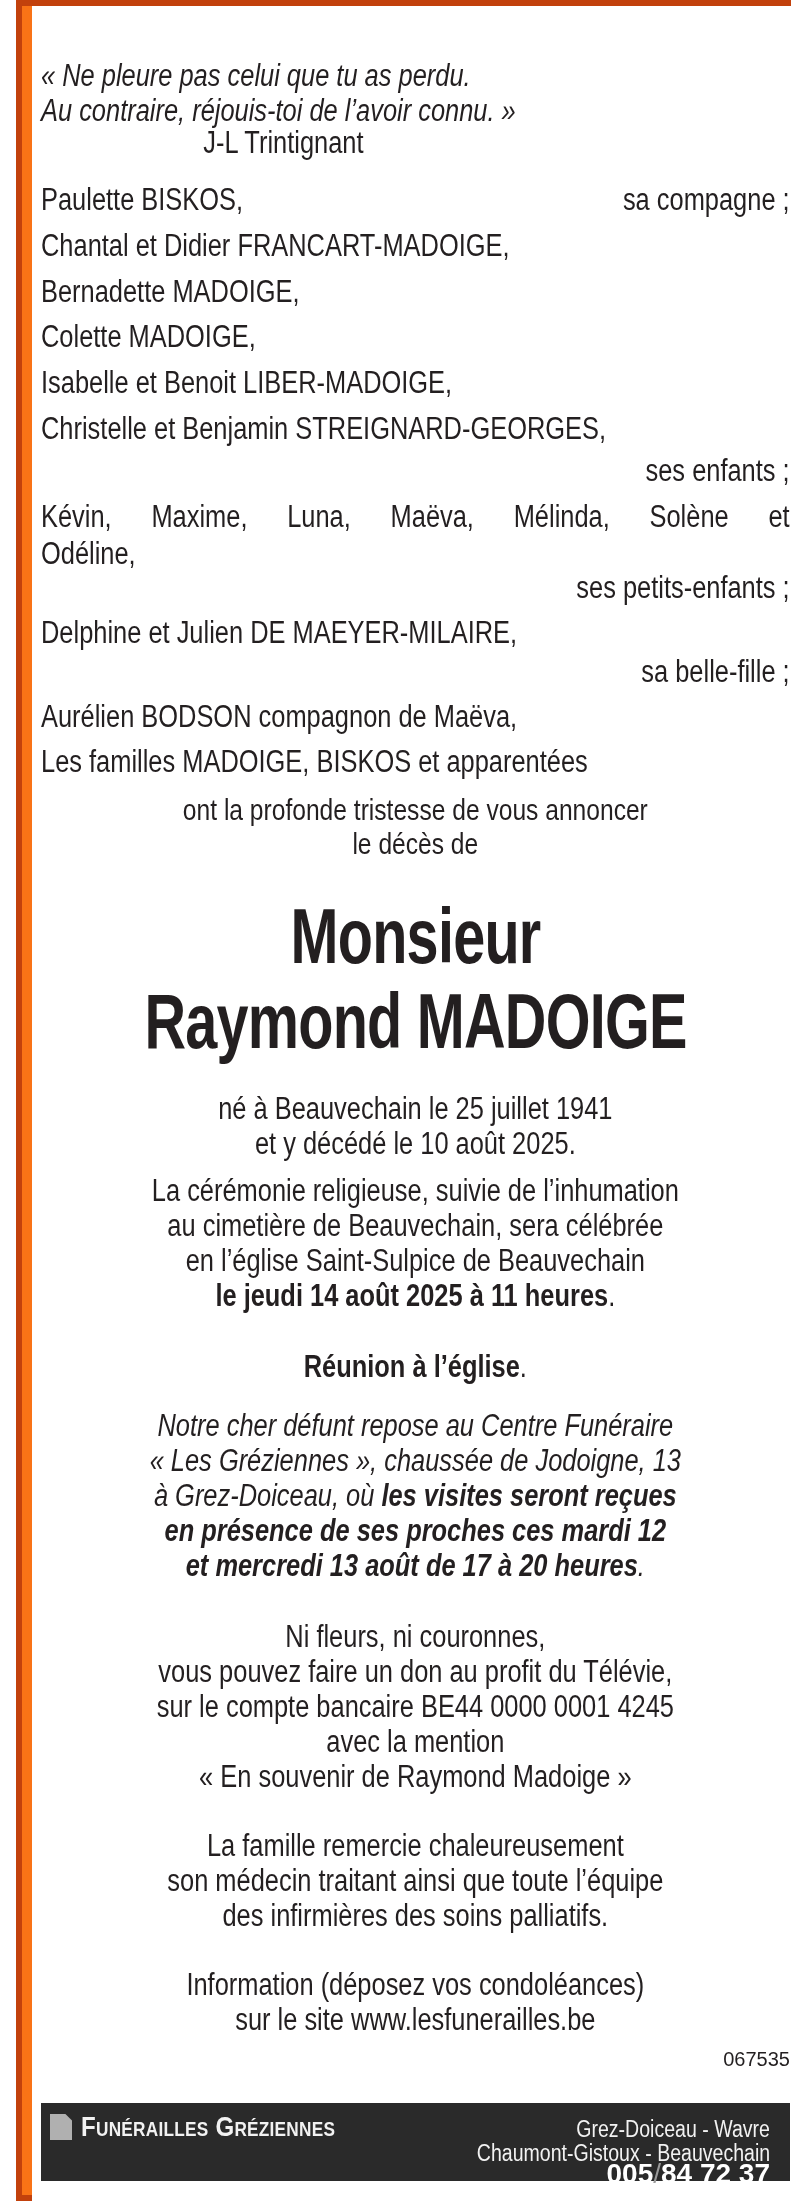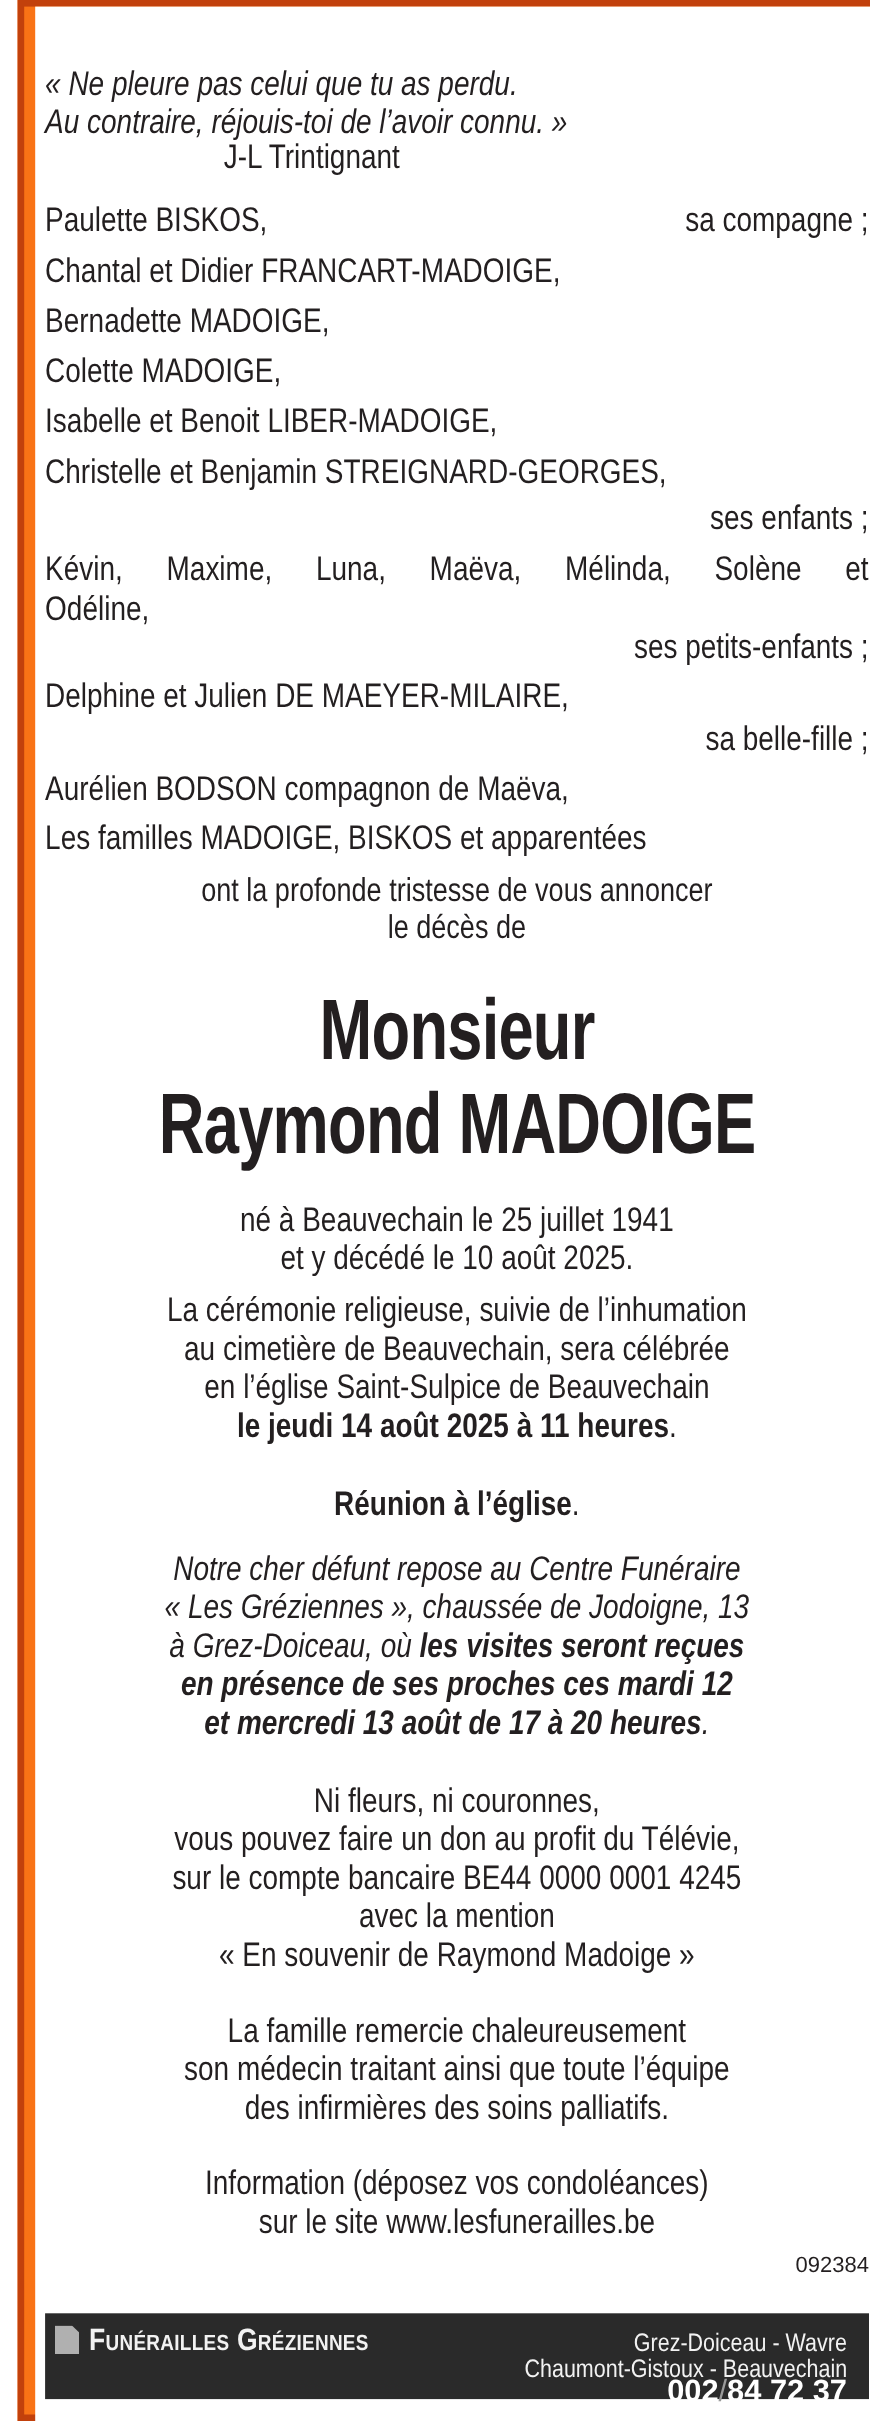--- a/index.html
+++ b/index.html
@@ -164,30 +164,30 @@
 
       <div class="cl c sz31" style="top:1822px;">La famille remercie chaleureusement</div>
       <div class="cl c sz31" style="top:1857px;">son médecin traitant ainsi que toute l’équipe</div>
       <div class="cl c sz31" style="top:1892px;">des infirmières des soins palliatifs.</div>
 
       <div class="cl c sz31" style="top:1961px;">Information (déposez vos condoléances)</div>
       <div class="cl c sz31" style="top:1996px;">
         <span>sur le site www.lesfunerailles.be</span>
       </div>
 
-      <div class="ref">092384</div>
+      <div class="ref">067535</div>
     </div>
   </div>
 
   <div class="footer-band">
     <div class="logo-mark"></div>
     <div class="logo-text">Funérailles Gréziennes</div>
     <div class="loc loc2">
       <span class="loc-inner">Chaumont-Gistoux - Beauvechain</span>
     </div>
     <div class="loc loc1">
       <span class="loc-inner">Grez-Doiceau - Wavre</span>
     </div>
     <div class="phone">
-      <span>002</span><span class="slash">/</span><span>84 72 37</span>
+      <span>005</span><span class="slash">/</span><span>84 72 37</span>
     </div>
   </div>
 </div>
 
 </body></html>

